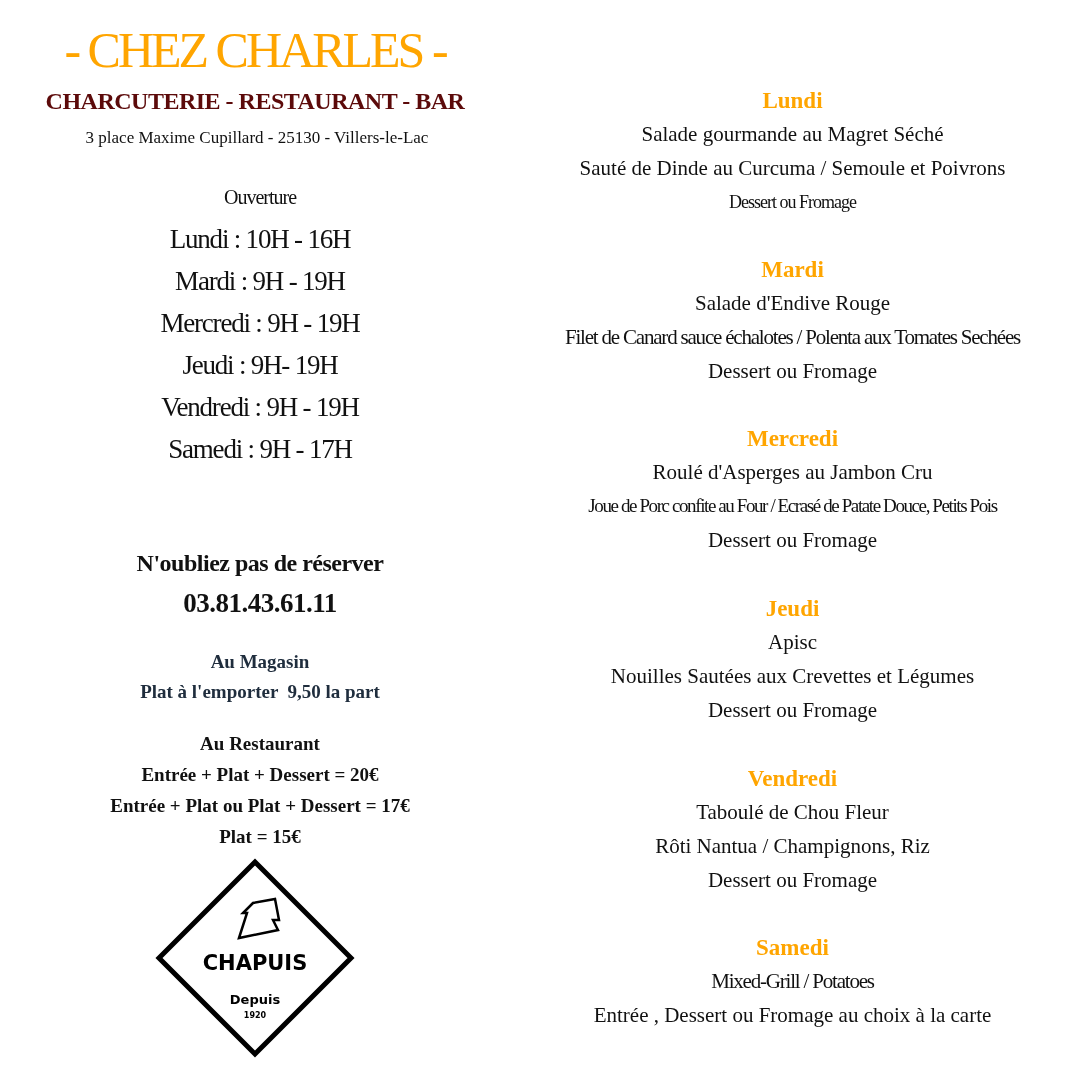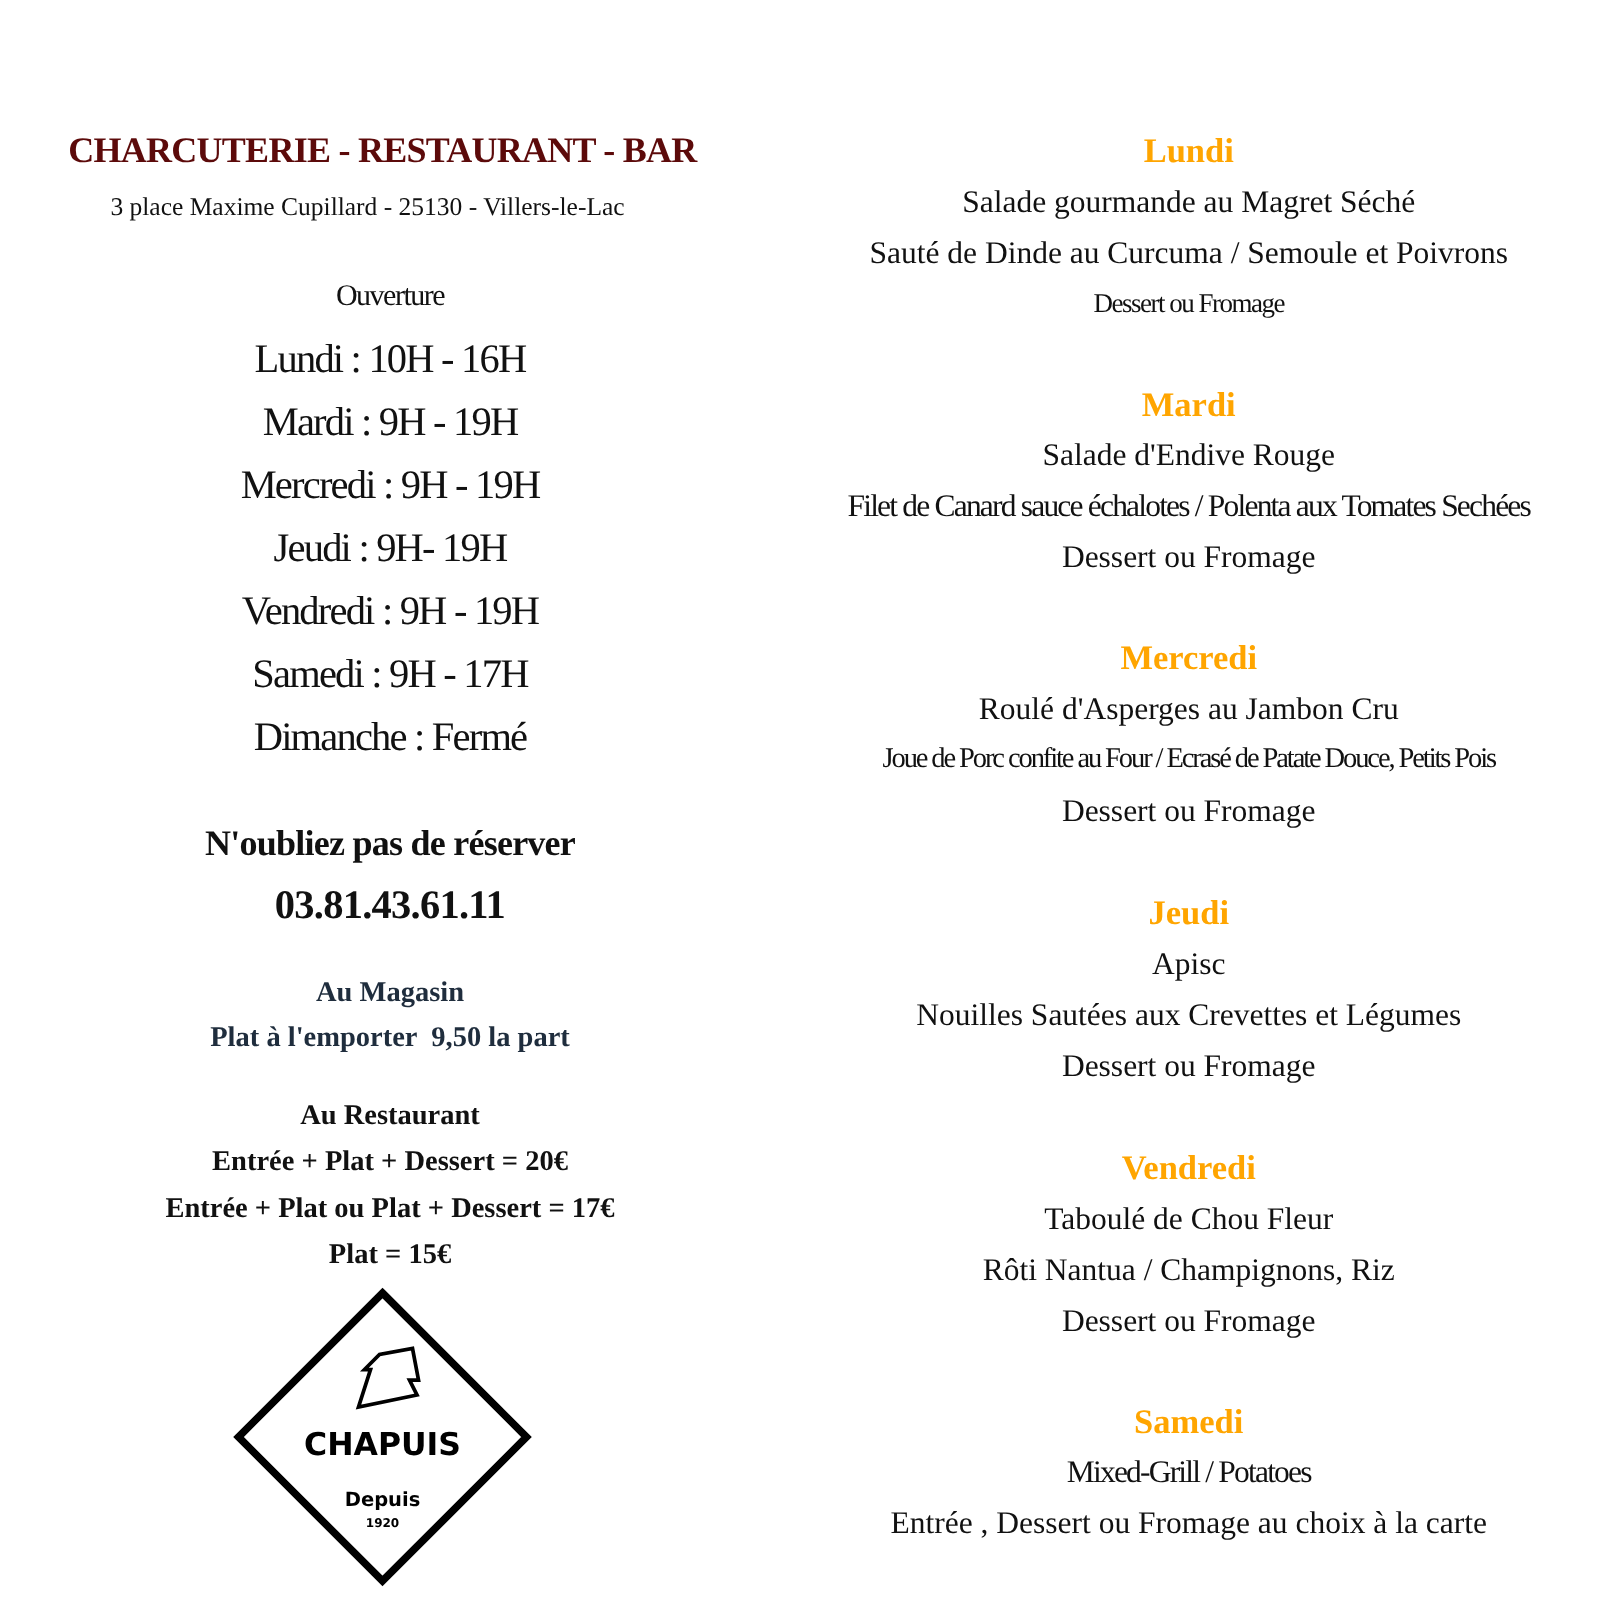--- a/index.html
+++ b/index.html
@@ -12,21 +12,21 @@
     .brand-title {
       position: absolute; left: 0; width: 510px; top: 22px;
       font-size: 50px; letter-spacing: -3px; color: #FFA500;
       font-family: "Liberation Serif", "DejaVu Serif", serif; line-height: 56px;
     }
     .brand-sub {
       position: absolute; left: 0; width: 510px; top: 86px;
       font-size: 24px; font-weight: bold; color: #5C0A0A; letter-spacing: -0.5px; line-height: 30px;
     }
     .brand-addr {
-      position: absolute; left: 0; width: 490px; top: 126px;
+      position: absolute; left: 12px; width: 490px; top: 126px;
       font-size: 17px; color: #111; line-height: 24px;
     }
 
     .hours { position: absolute; left: 60px; width: 400px; top: 176px; }
     .hours .hours-title { font-size: 20px; line-height: 42px; letter-spacing: -1px; }
     .hours .hours-line { font-size: 27px; line-height: 42px; letter-spacing: -1.2px; }
 
     .reserve { position: absolute; left: 40px; width: 440px; top: 543px; }
     .reserve .reserve-text { font-size: 24px; font-weight: bold; line-height: 40px; letter-spacing: -0.5px; }
     .reserve .reserve-phone { font-size: 27px; font-weight: bold; line-height: 40px; letter-spacing: -0.5px; }
@@ -45,32 +45,32 @@
     .day { position: absolute; left: 0; width: 585px; }
     .day .day-name { font-size: 23px; font-weight: bold; color: #FFA500; line-height: 32px; }
     .day .dish { font-size: 21px; line-height: 34px; color: #111; }
     .day .dish.condensed { letter-spacing: -1.2px; }
     .day .dish.small { font-size: 18px; letter-spacing: -1px; }
   </style>
 </head>
 <body>
 
 <div class="left">
+  <div class="brand-title">- CHEZ CHARLES -</div>
   <div class="brand-sub">CHARCUTERIE - RESTAURANT - BAR</div>
   <div class="brand-addr">3 place Maxime Cupillard - 25130 - Villers-le-Lac</div>
 
   <div class="hours">
     <div class="hours-title">Ouverture</div>
     <div class="hours-line">Lundi : 10H - 16H</div>
     <div class="hours-line">Mardi : 9H - 19H</div>
     <div class="hours-line">Mercredi : 9H - 19H</div>
     <div class="hours-line">Jeudi : 9H- 19H</div>
     <div class="hours-line">Vendredi : 9H - 19H</div>
     <div class="hours-line">Samedi : 9H - 17H</div>
-    <div class="hours-line">Dimanche : Fermé</div>
   </div>
 
   <div class="reserve">
     <div class="reserve-text">N'oubliez pas de réserver</div>
     <div class="reserve-phone">03.81.43.61.11</div>
   </div>
 
   <div class="shop">
     <div class="shop-title">Au Magasin</div>
     <div class="shop-line" style="white-space: pre;">Plat à l'emporter  9,50 la part</div>

